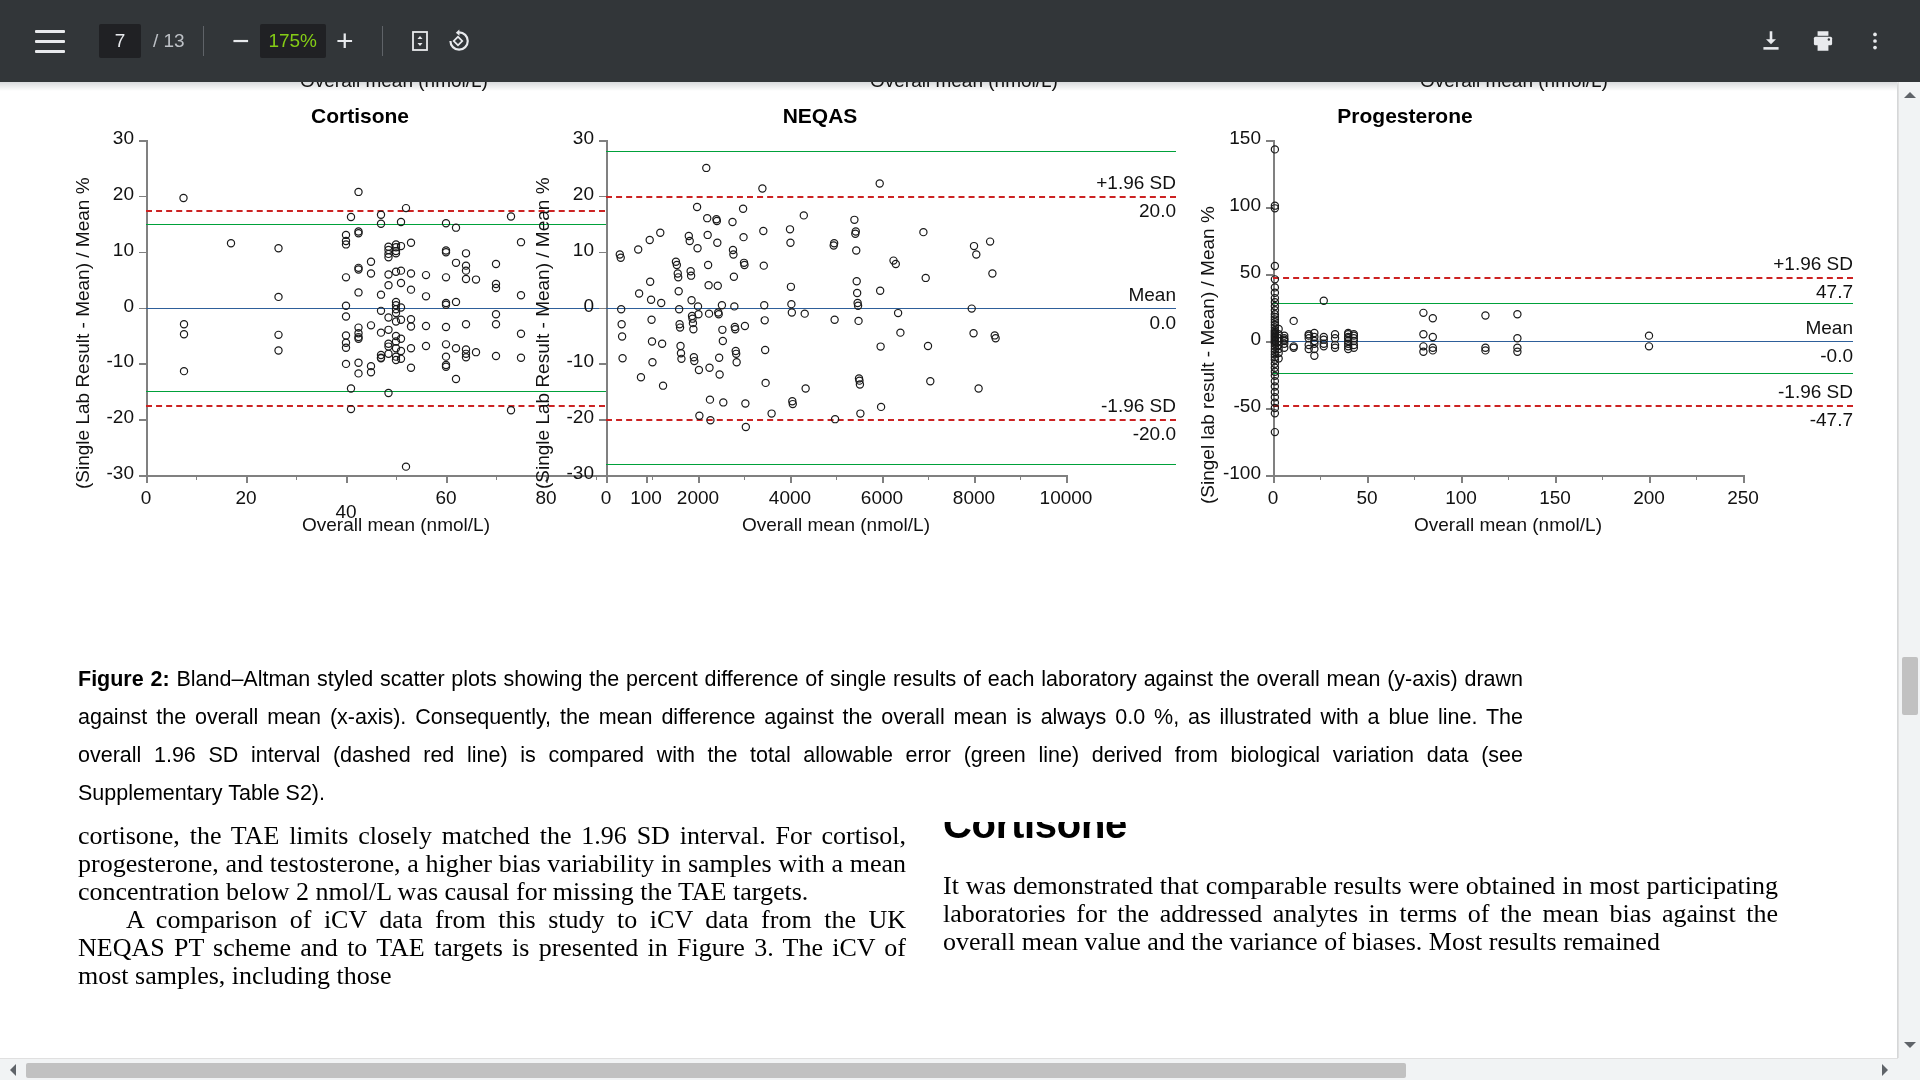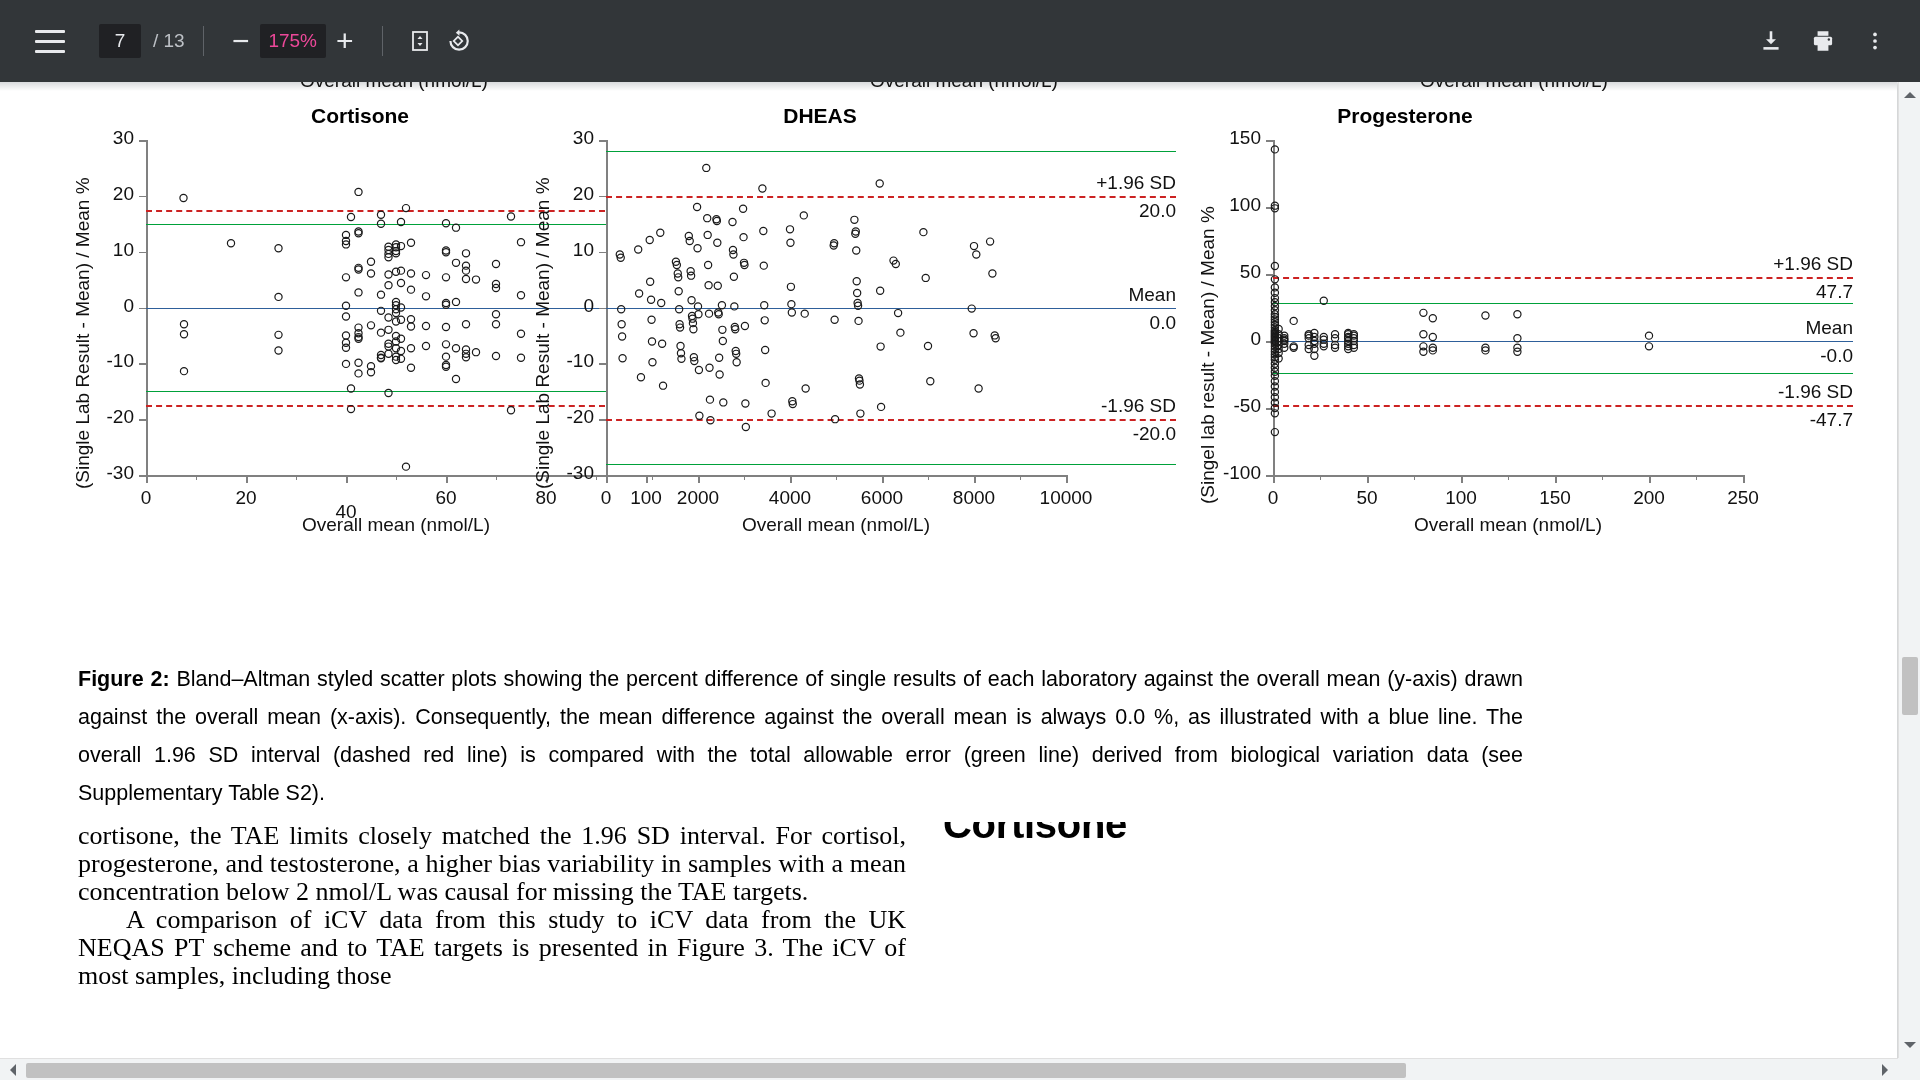--- a/index.html
+++ b/index.html
@@ -56,21 +56,21 @@
   .tb-sep { width: 1px; height: 30px; background: #5f6368; margin: 0 18px; }
   .tb-btn {
     width: 38px; height: 38px;
     display: flex; align-items: center; justify-content: center;
     cursor: pointer; color: #e8eaed; border-radius: 50%;
   }
   .tb-btn svg { display: block; }
   #zoom-level {
     min-width: 66px; height: 34px;
     background: #202124;
-    color: #ec4899;
+    color: #84cc16;
     display: flex; align-items: center; justify-content: center;
     font-size: 19px; border-radius: 2px;
     padding: 0 8px;
   }
   .plusminus { font-size: 30px; line-height: 1; font-weight: 300; }
   #tb-right { margin-left: auto; display: flex; align-items: center; gap: 14px; margin-right: 26px; }
 
   
   #viewer {
     position: absolute; top: 82px; left: 0;
@@ -486,21 +486,21 @@
               <circle cx="375.00" cy="102.17" r="3.6"></circle>
               <circle cx="375.00" cy="155.22" r="3.6"></circle>
               <circle cx="375.00" cy="193.74" r="3.6"></circle>
               <circle cx="375.00" cy="217.75" r="3.6"></circle>
             </svg>
           </div>
         <div class="xaxis-title" style="left:86px; top:410px; width:500px;">Overall mean (nmol/L)</div>
       </div>
 
       <div class="panel" id="panel-1" style="left:520px; width:600px;">
-        <div class="panel-title">DHEAS</div>
+        <div class="panel-title">NEQAS</div>
         <div class="ylab" id="ylab-1" style="left:12px; top:385px;">(Single Lab Result - Mean) / Mean %</div>
         <div class="plot" id="plot-1" style="left:86px; top:36px; width:460px; height:335px;">
             <div class="axis-line" style="left: 0px; top: 0px; width: 1.6px; height: 335px;"></div>
             <div class="axis-line" style="left: 0px; top: 335px; width: 460px; height: 1.6px;"></div>
             <div class="tick" style="left: -7px; top: 335px; width: 7px; height: 1.6px;"></div>
             <div class="ytlabel" style="left: -78px; top: 322px; width: 66px;">-30</div>
             <div class="tick" style="left: -7px; top: 279.167px; width: 7px; height: 1.6px;"></div>
             <div class="ytlabel" style="left: -78px; top: 266.167px; width: 66px;">-20</div>
             <div class="tick" style="left: -7px; top: 223.333px; width: 7px; height: 1.6px;"></div>
             <div class="ytlabel" style="left: -78px; top: 210.333px; width: 66px;">-10</div>
@@ -858,20 +858,21 @@
       <b>Figure 2:</b><span> Bland–Altman styled scatter plots showing the percent difference of single results of each laboratory against the overall mean (y-axis) drawn against the overall mean (x-axis). Consequently, the mean difference against the overall mean is always 0.0 %, as illustrated with a blue line. The overall 1.96 SD interval (dashed red line) is compared with the total allowable error (green line) derived from biological variation data (see Supplementary Table S2).</span>
     </div>
 
     <div id="body">
       <div class="col clip-bottom" id="col-left" style="height:244px;">
         <p>cortisone, the TAE limits closely matched the 1.96 SD interval. For cortisol, progesterone, and testosterone, a higher bias variability in samples with a mean concentration below 2 nmol/L was causal for missing the TAE targets.</p>
         <p class="indent">A comparison of iCV data from this study to iCV data from the UK NEQAS PT scheme and to TAE targets is presented in Figure 3. The iCV of most samples, including those</p>
       </div>
       <div class="col clip-bottom" id="col-right" style="height:244px;">
         <h2 class="disc">Cortisone</h2>
+        <p>It was demonstrated that comparable results were obtained in most participating laboratories for the addressed analytes in terms of the mean bias against the overall mean value and the variance of biases. Most results remained</p>
       </div>
     </div>
   </div>
 </div>
 
 <div id="vscroll">
   <div class="arrow-up">
       <div class="tri tri-up"></div>
     </div>
   <div id="vthumb"></div>

